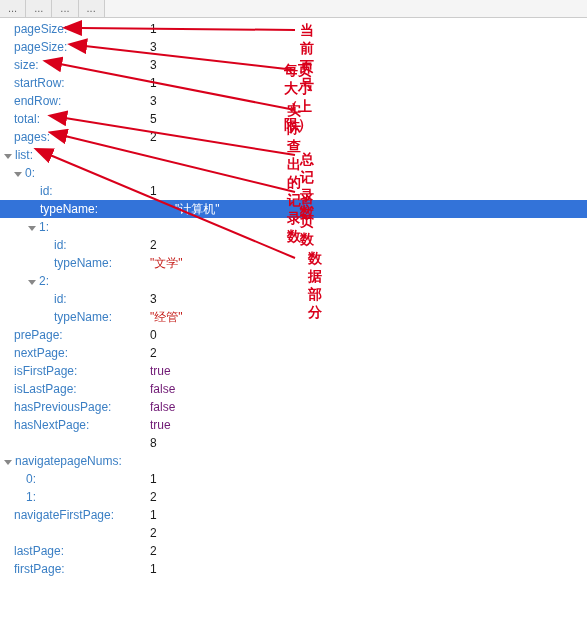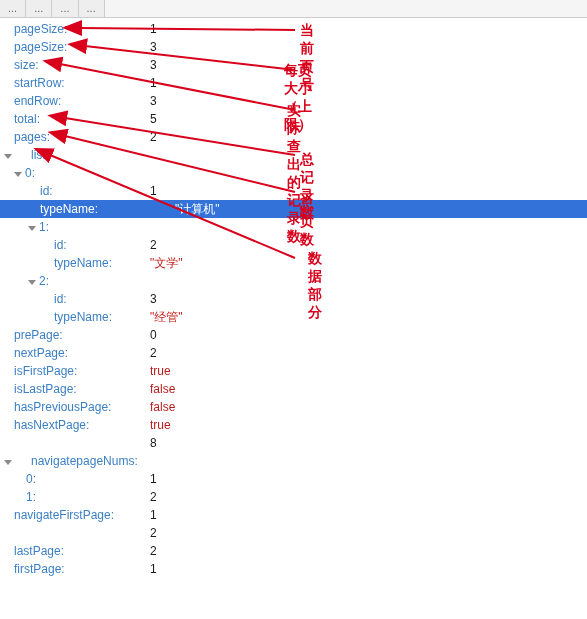--- a/index.html
+++ b/index.html
@@ -39,29 +39,29 @@
   }
   .row.selected {
     background: #3373d9;
   }
   .row.selected .key { color: #fff !important; }
   .row.selected .val { color: #fff !important; }
   .key {
     color: #3b7fc4;
     margin-right: 4px;
   }
-  .key.root { color: #3b7fc4; margin-left: 16px; }
+  .key.root { color: #3b7fc4; }
   .val {
     color: #333;
     position: absolute;
     left: 150px;
   }
   .val.num { color: #1a1a1a; }
   .val.str { color: #c41a16; }
-  .val.bool { color: #b91c1c; }
+  .val.bool { color: #701a75; }
   .arrow {
     display: inline-block;
     width: 0;
     height: 0;
     margin-right: 3px;
   }
   .arrow.down {
     border-left: 4px solid transparent;
     border-right: 4px solid transparent;
     border-top: 5px solid #888;

